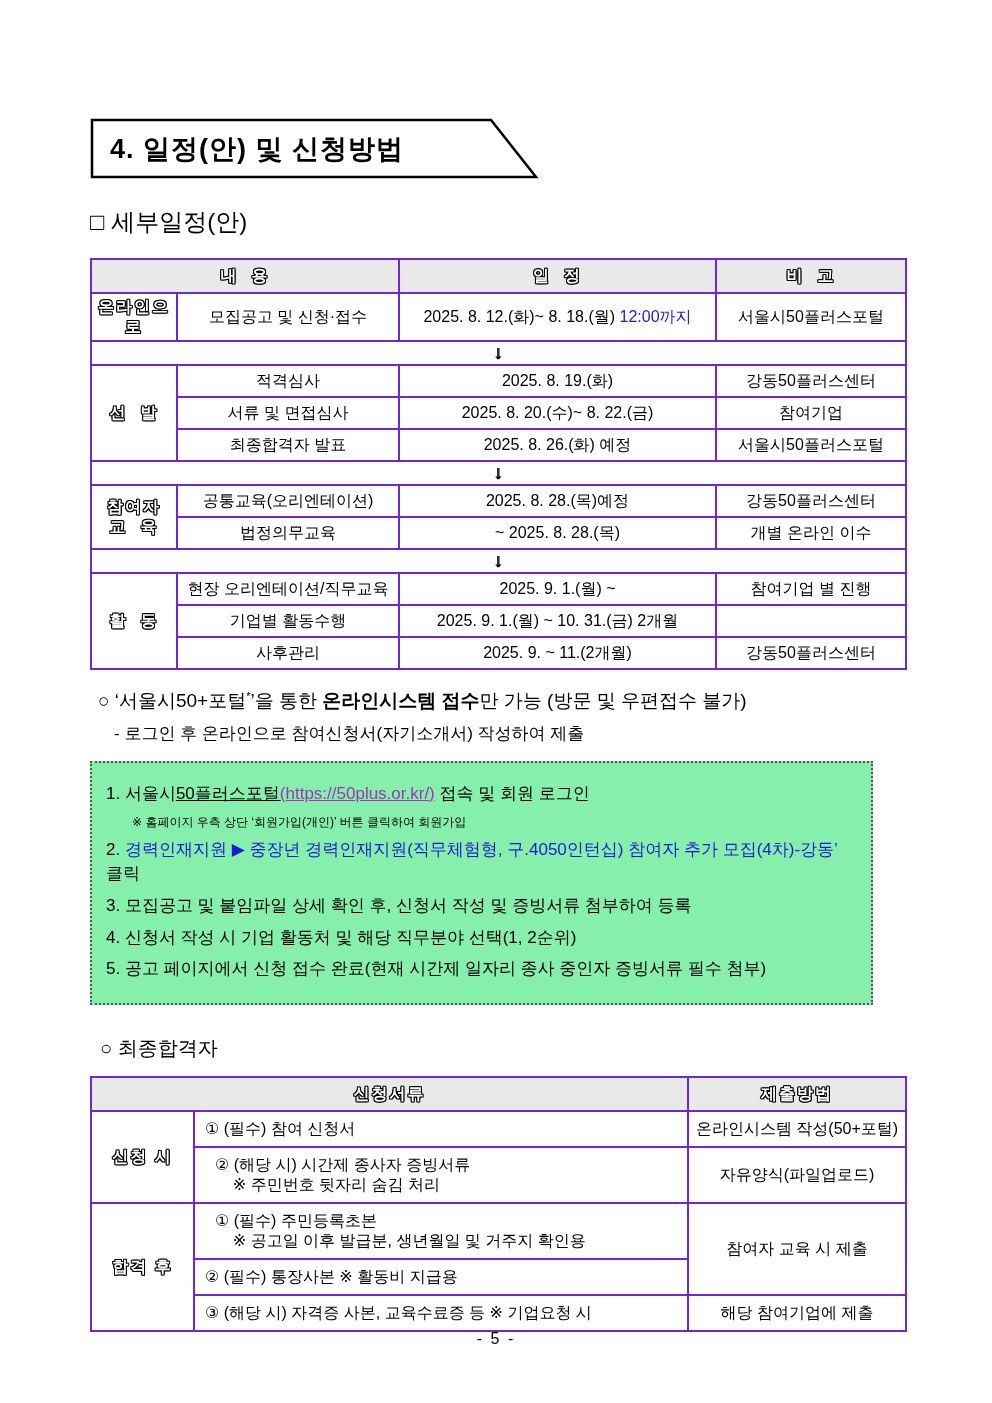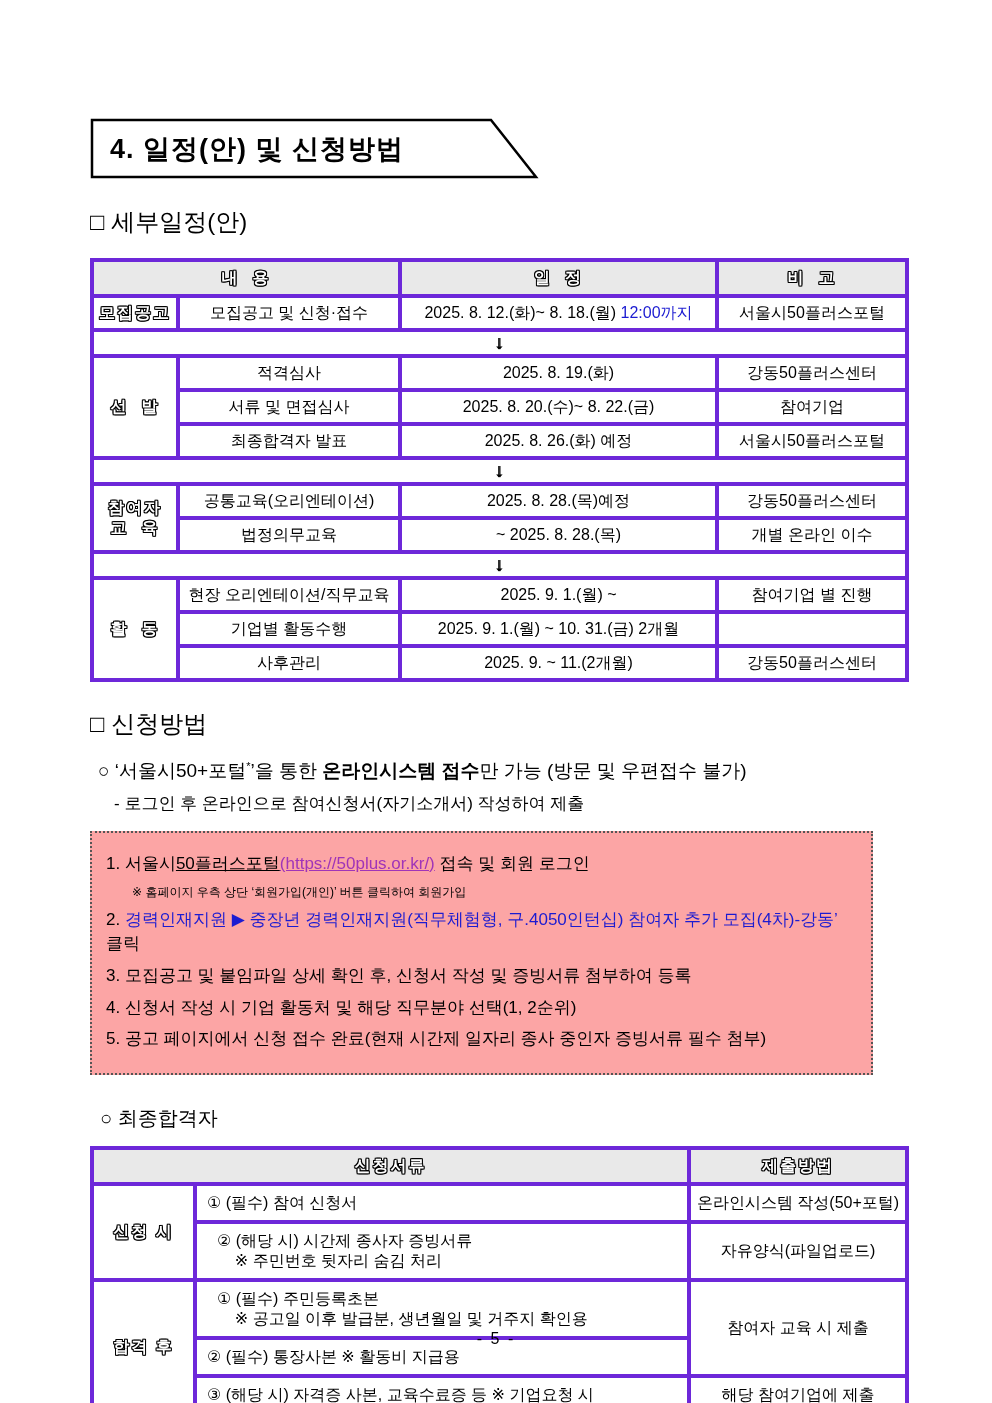--- a/index.html
+++ b/index.html
@@ -19,21 +19,21 @@
   }
 
   
   .h-square{font-size:24px;margin:26px 0 0 0;font-weight:500;white-space:pre;}
   .h-circle{font-size:20px;margin:30px 0 0 10px;font-weight:500;white-space:pre;}
 
   
   table{border-collapse:collapse;table-layout:fixed;width:815px;}
   .t1{margin-top:20px;border:2px solid #000;}
   .t2{margin-top:14px;border:2px solid #000;}
-  td,th{border:4px solid #6d28d9;font-size:16px;line-height:1.25;padding:3px 4px;
+  td,th{border:2px solid #6d28d9;font-size:16px;line-height:1.25;padding:3px 4px;
         text-align:center;vertical-align:middle;overflow:hidden;}
   .t1 td{height:24px;}
   .t1 .hdr td, .t2 .hdr td{background:#e9e9e9;height:26px;}
   .pre{white-space:pre-wrap;}
   .outline{
     font-weight:bold;color:#fff;
     text-shadow:-1px -1px 0 #000,1px -1px 0 #000,-1px 1px 0 #000,1px 1px 0 #000,
                 -1px 0 0 #000,1px 0 0 #000,0 -1px 0 #000,0 1px 0 #000;
     letter-spacing:2px;
   }
@@ -47,21 +47,21 @@
   
   .table-note{width:815px;text-align:right;font-size:17px;margin-top:9px;white-space:pre;}
 
   
   .bullet-line{font-size:19px;margin:18px 0 0 8px;white-space:pre;}
   .bullet-line b{font-size:19px;}
   .bullet-line sup{font-size:11px;}
   .sub-bullet{font-size:17px;margin:8px 0 0 24px;white-space:pre;}
 
   .steps-box{
-    width:783px;margin-top:16px;background:#fca5a5;border:2px dotted #555;
+    width:783px;margin-top:16px;background:#86efac;border:2px dotted #555;
     padding:12px 14px 14px 14px;box-sizing:border-box;
   }
   .step{font-size:17px;margin:7px 0;white-space:pre-wrap;line-height:1.45;}
   .step-note{font-size:12px;margin:6px 0 6px 26px;white-space:pre-wrap;}
   .blue{color:#1b1bd1;}
   .u-black{text-decoration:underline;color:#000;}
   .link{text-decoration:underline;color:#a034b8;cursor:pointer;}
 
   
   .footer{position:absolute;left:0;bottom:55px;width:992px;text-align:center;
@@ -89,21 +89,21 @@
           <col style="width:317px">
           <col style="width:190px">
         </colgroup>
       <tbody>
           <tr class="hdr">
         <td colspan="2" class="outline pre">내  용</td>
         <td class="outline pre">일  정</td>
         <td class="outline pre">비  고</td>
       </tr>
       <tr>
-        <td class="outline pre">모집공고</td>
+        <td class="outline pre">온라인으로</td>
         <td>모집공고 및 신청·접수</td>
         <td><span>2025. 8. 12.(화)~ 8. 18.(월) </span><span class="blue">12:00까지</span></td>
         <td>서울시50플러스포털</td>
       </tr>
       <tr>
         <td colspan="4" class="arrow-cell"><span class="arrow-glyph">↓</span></td>
       </tr>
       <tr>
         <td rowspan="3" class="outline pre">선  발</td>
         <td>적격심사</td>
@@ -151,21 +151,20 @@
       </tr>
       <tr>
         <td>사후관리</td>
         <td>2025. 9. ~ 11.(2개월)</td>
         <td>강동50플러스센터</td>
       </tr>
     </tbody>
       </table>
 
 
-    <div class="h-square">□ 신청방법</div>
 
     <div class="bullet-line"><span>○ ‘서울시50+포털</span><sup>*</sup><span>’을 통한 </span><b>온라인시스템 접수</b><span>만 가능 (방문 및 우편접수 불가)</span></div>
     <div class="sub-bullet">- 로그인 후 온라인으로 참여신청서(자기소개서) 작성하여 제출</div>
 
     <div class="steps-box">
       <div class="step"><span>1. 서울시</span><span class="u-black">50플러스포털</span><span class="link">(https://50plus.or.kr/)</span><span> 접속 및 회원 로그인</span></div>
       <div class="step-note">※ 홈페이지 우측 상단 ‘회원가입(개인)’ 버튼 클릭하여 회원가입</div>
       <div class="step"><span>2. </span><span class="blue">경력인재지원 ▶ 중장년 경력인재지원(직무체험형, 구.4050인턴십) 참여자 추가 모집(4차)-강동’</span><span> 클릭</span></div>
       <div class="step">3. 모집공고 및 붙임파일 상세 확인 후, 신청서 작성 및 증빙서류 첨부하여 등록</div>
       <div class="step">4. 신청서 작성 시 기업 활동처 및 해당 직무분야 선택(1, 2순위)</div>

